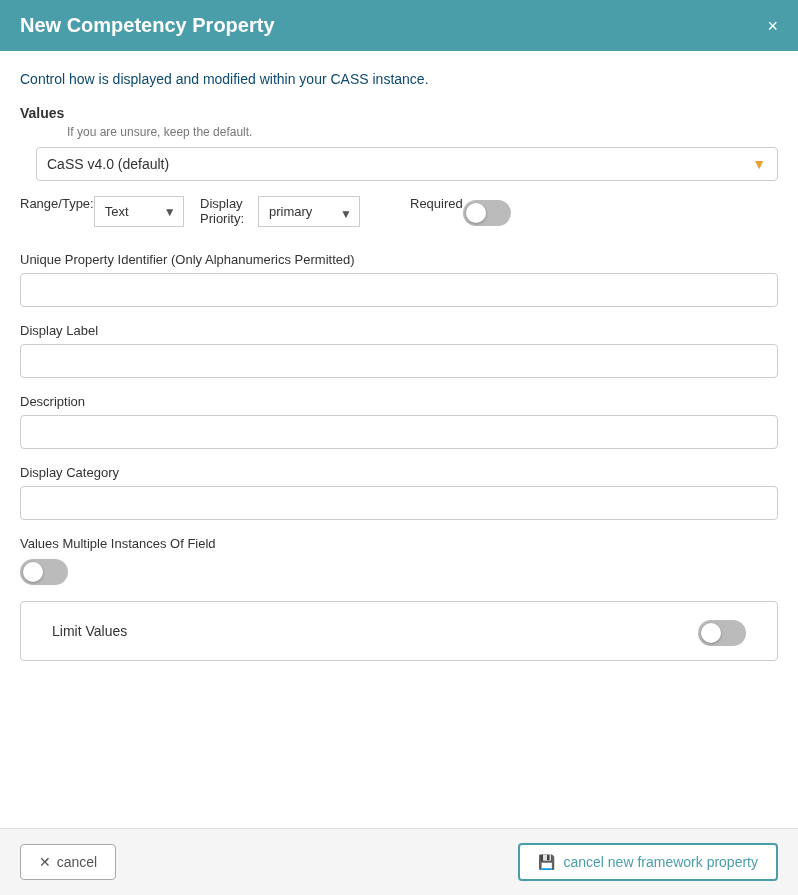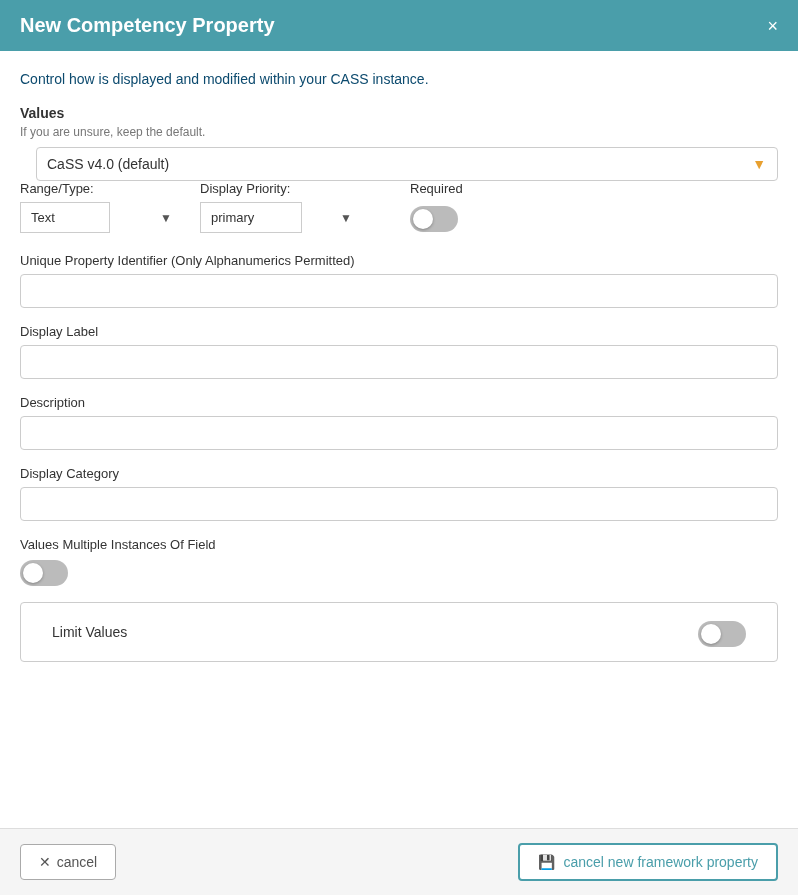--- a/index.html
+++ b/index.html
@@ -70,25 +70,26 @@
       font-size: 14px;
       font-weight: bold;
       color: #333;
       margin-bottom: 4px;
     }
 
     .sub-label {
       font-size: 12px;
       color: #777;
       margin-bottom: 8px;
+      margin-left: 47px;
     }
 
     .select-wrapper {
       position: relative;
-      margin-bottom: 0;
+      margin-bottom: 15px;
       padding-left: 16px;
     }
 
     .select-wrapper select {
       width: 100%;
       padding: 8px 36px 8px 10px;
       border: 1px solid #ccc;
       border-radius: 4px;
       appearance: none;
       font-size: 14px;
@@ -109,21 +110,20 @@
 
     .row-fields {
       display: flex;
       align-items: flex-start;
       gap: 20px;
       margin-bottom: 20px;
     }
 
     .field-group {
       display: flex;
-      flex-direction: column;
     }
 
     .field-group label {
       font-size: 13px;
       color: #333;
       margin-bottom: 6px;
       font-weight: 500;
     }
 
     .field-group.range-type {

